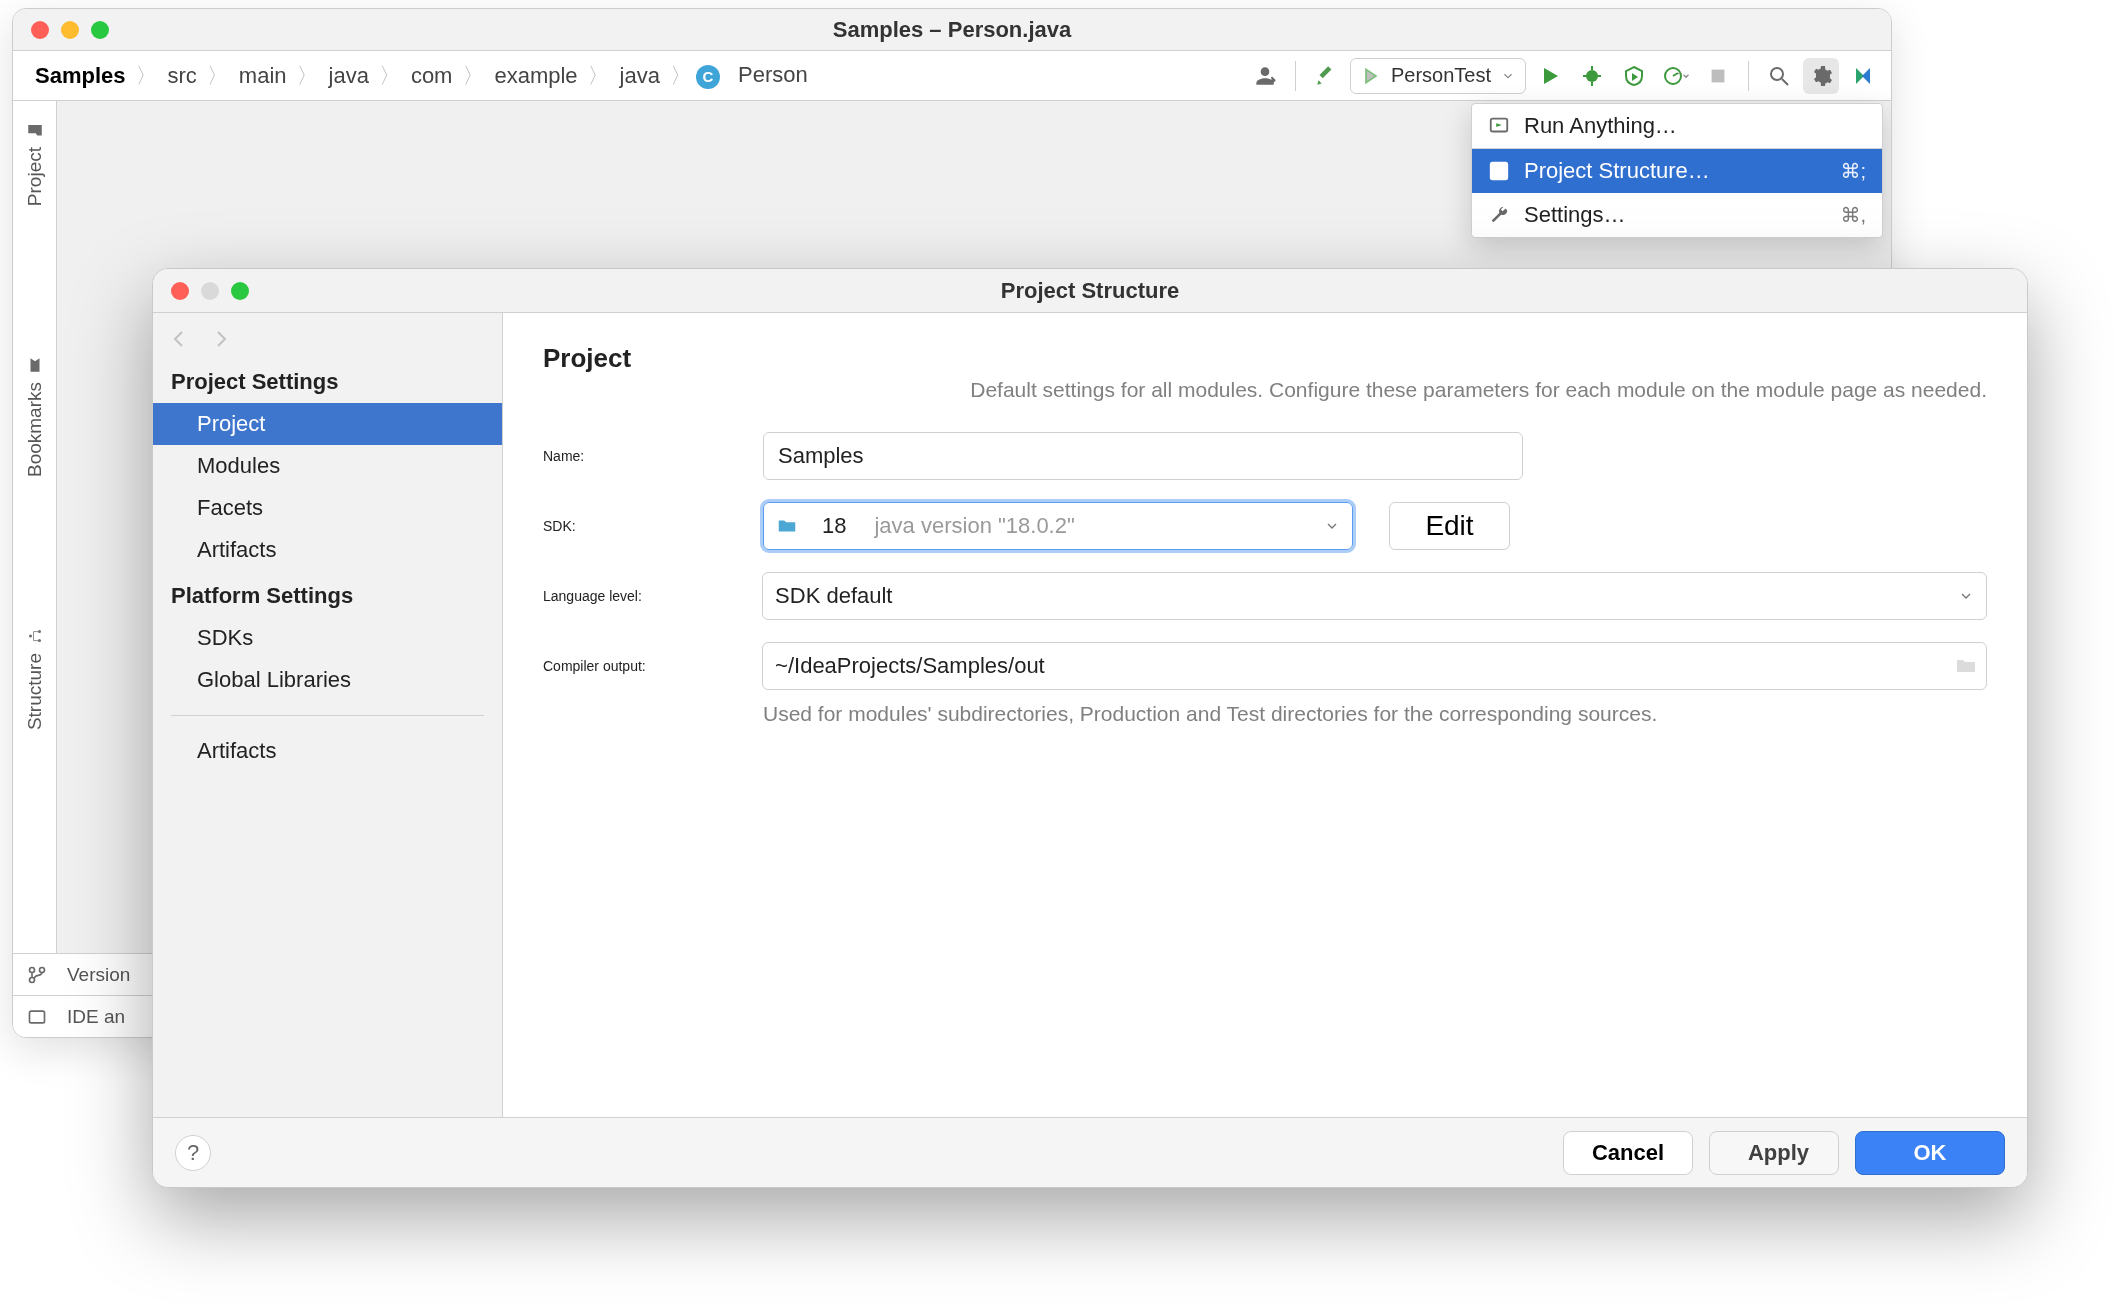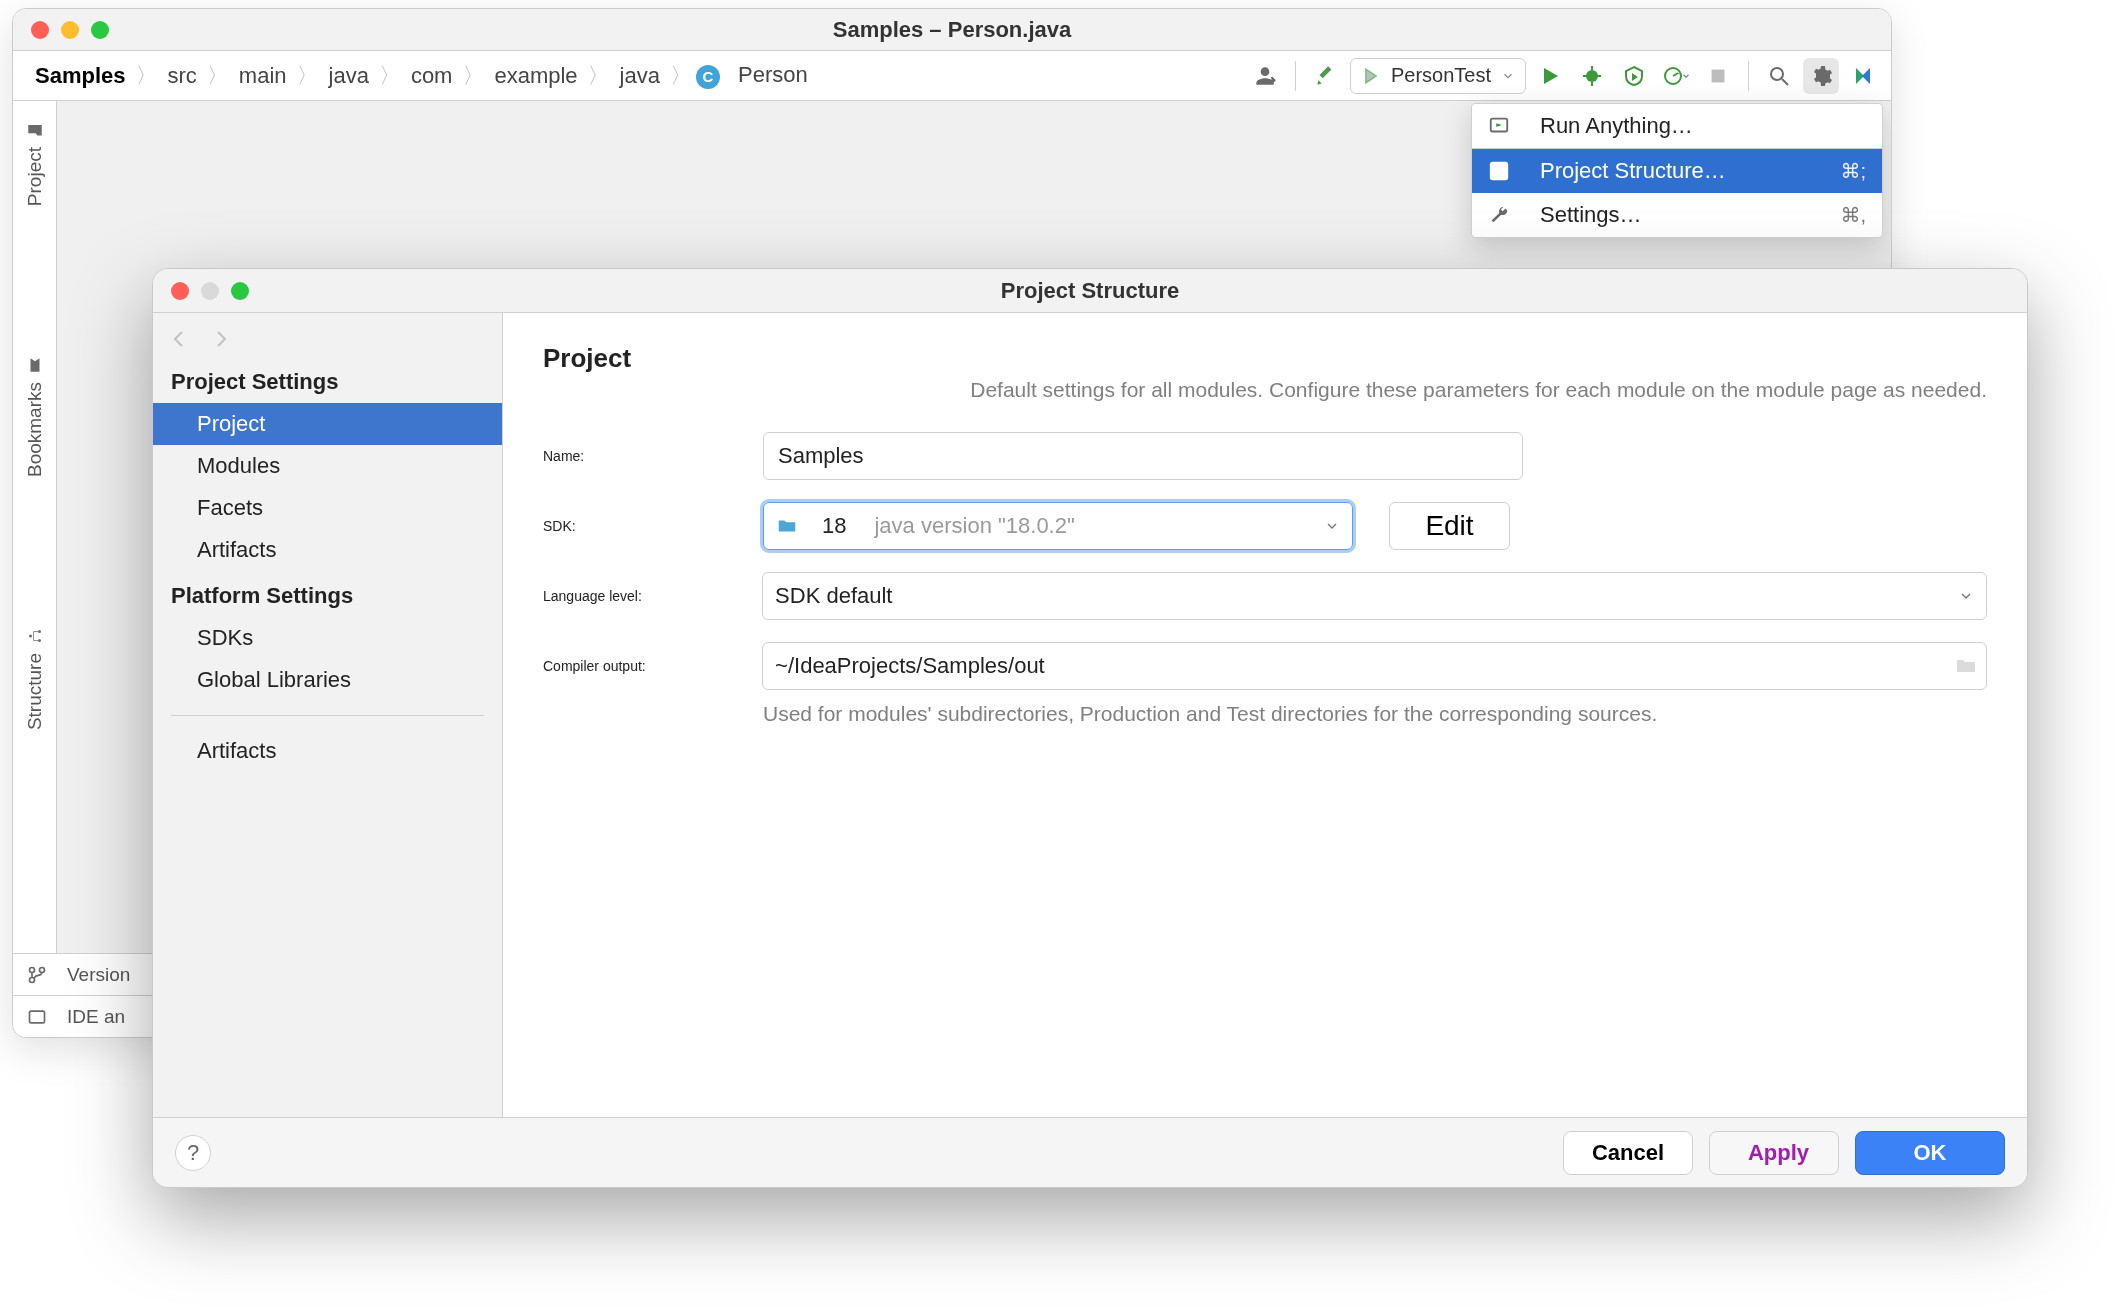--- a/index.html
+++ b/index.html
@@ -32,21 +32,21 @@
   .tb-spacer{ flex:1; }
   .tb-btn{ width:36px; height:36px; display:inline-flex; align-items:center; justify-content:center; border-radius:6px; color:#666;}
   .tb-btn.active{ background:#e7e7e7;}
   .tb-sep{ width:1px; height:30px; background:var(--border); margin:0 6px;}
   .run-combo{ height:36px; border:1px solid var(--border); border-radius:6px; background:#fff; display:flex; align-items:center; padding:0 10px; gap:10px; font-size:20px; color:#333;}
   .run-combo svg{ flex:0 0 auto;}
   svg { display:block; }
 
   
   .popup-menu{ position:absolute; right:8px; top:94px; width:412px; background:#fff; border:1px solid var(--border); border-radius:4px; box-shadow:0 10px 30px rgba(0,0,0,.18); z-index:10; overflow:hidden;}
-  .popup-item{ display:flex; align-items:center; gap:30px; height:44px; padding:0 16px; font-size:22px; color:#222;}
+  .popup-item{ display:flex; align-items:center; gap:14px; height:44px; padding:0 16px; font-size:22px; color:#222;}
   .popup-item .shortcut{ margin-left:auto; color:#7a7a7a; font-size:20px;}
   .popup-item.selected{ background:var(--selection-popup); color:#fff;}
   .popup-item.selected .shortcut{ color:#e8eefc;}
   .popup-item.selected svg path, .popup-item.selected svg rect, .popup-item.selected svg polygon{ fill:#fff !important; stroke:#fff !important;}
   .popup-sep{ height:1px; background:var(--border);}
 
   .ide-body{ position:relative; height:calc(100% - 92px - 42px - 42px); display:flex; }
   .left-rail{ width:44px; background:var(--panel-bg); border-right:1px solid var(--border); display:flex; flex-direction:column; align-items:center; padding-top:20px; gap:150px; color:#666;}
   .left-rail .vlabel{ writing-mode:vertical-rl; transform:rotate(180deg); font-size:19px; display:flex; align-items:center; gap:8px; color:#555;}
   .editor-area{ flex:1; background:#f0f0f0;}
@@ -83,21 +83,21 @@
   .sdk-ver{ color:#9a9a9a; margin-left:4px;}
   .edit-btn{ height:48px; width:121px; border:1px solid var(--border); background:#fff; border-radius:6px; font-size:28px; margin-left:36px; cursor:pointer;}
   .co-row .combo{ padding-right:8px;}
   .co-row .folder-ic{ margin-left:auto; opacity:.5;}
   .helper{ color:var(--text-dim); font-size:21px; margin-left:220px; margin-top:-10px;}
 
   .dlg-footer{ height:70px; border-top:1px solid var(--border); background:#f5f5f5; display:flex; align-items:center; padding:0 22px; gap:16px;}
   .help-btn{ width:36px; height:36px; border:1px solid var(--border); border-radius:50%; display:flex; align-items:center; justify-content:center; font-size:22px; color:#666; background:#fff;}
   .dlg-footer .spacer{ flex:1;}
   .btn{ height:44px; min-width:130px; border:1px solid var(--border); background:#fff; border-radius:8px; font-size:22px; padding:0 24px; cursor:pointer;font-weight:bold;}
-  .btn.apply{ background:#f7f7f7; color:#a21caf;padding-left:33px;}
+  .btn.apply{ background:#f7f7f7; color:#404040;padding-left:33px;}
   .btn.ok{ background:var(--ok-blue); border-color:var(--ok-blue-border); color:#fff; min-width:150px;}
 </style>
 </head>
 <body>
 
 <div class="ide-window">
   <div class="titlebar">
     <div class="traffic">
       <div class="dot red"></div>
       <div class="dot yellow"></div>

